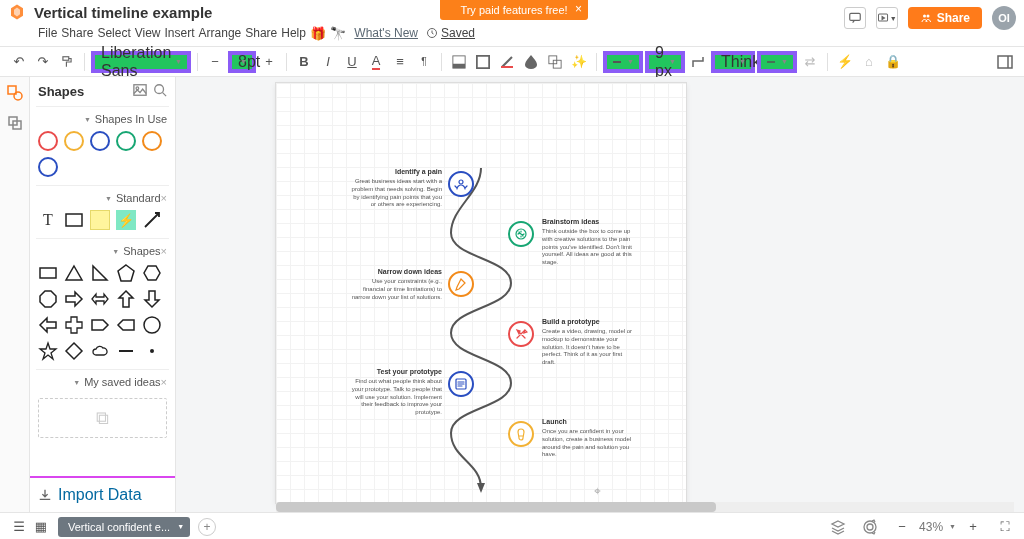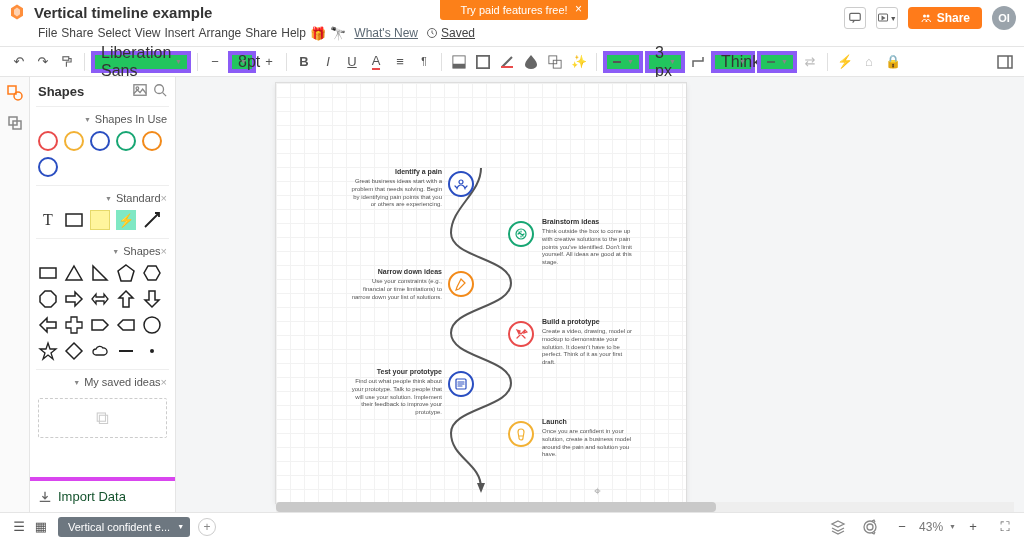--- a/index.html
+++ b/index.html
@@ -42,21 +42,21 @@
   .section-title::before { content: "▼"; font-size: 7px; margin-right: 4px; color: #888; }
   .section-title .x { color: #aaa; font-size: 11px; }
   .shape-grid { display: flex; flex-wrap: wrap; gap: 6px; padding: 2px 8px 8px; }
   .circle-swatch { width: 20px; height: 20px; border-radius: 50%; border: 2px solid; background: #fff; }
   .shape-cell { width: 20px; height: 20px; display: inline-flex; align-items: center; justify-content: center; }
   .shape-cell svg { overflow: visible; }
   .standard-row { display: flex; gap: 6px; padding: 2px 8px 8px; align-items: center; }
   .sticky { width: 20px; height: 20px; background: #fff59d; border: 1px solid #e6d96a; }
   .flash { width: 20px; height: 20px; background: #7fe8c4; display: flex; align-items: center; justify-content: center; color: #333; font-size: 13px; }
   .hr { height: 1px; background: #eee; margin: 0 6px; }
-  .import { margin-top: auto; border-top: 4px solid #d946ef; padding: 8px; font-size: 13px; display: flex; align-items: center; gap: 6px; color: #14532d; cursor: pointer; }
+  .import { margin-top: auto; border-top: 2px solid #d946ef; padding: 8px; font-size: 16px; display: flex; align-items: center; gap: 6px; color: #0369a1; cursor: pointer; }
   .placeholder { margin: 6px 8px; height: 40px; border: 1px dashed #ccc; border-radius: 2px; display:flex; align-items:center; justify-content:center; color:#ccc; font-size:18px; }
   
   .canvas-wrap { flex: 1; background: #f4f5f6; position: relative; overflow: hidden; }
   .page { position: absolute; left: 100px; top: 6px; width: 410px; height: 420px; background: #fff; box-shadow: 0 0 0 1px #ddd, 0 2px 6px rgba(0,0,0,0.1); background-image: linear-gradient(#f2f2f2 1px, transparent 1px), linear-gradient(90deg, #f2f2f2 1px, transparent 1px); background-size: 14px 14px; }
   .timeline { position: absolute; left: 180px; top: 100px; width: 50px; height: 330px; }
   .tl-node { position: absolute; width: 26px; height: 26px; border-radius: 50%; border: 2px solid; background: #fff; display: flex; align-items: center; justify-content: center; }
   .tl-node svg { width: 14px; height: 14px; }
   .tl-text { position: absolute; width: 92px; font-size: 6px; line-height: 1.3; color: #555; }
   .tl-text .h { font-size: 7px; font-weight: 700; color: #333; margin-bottom: 2px; display: block; }
   .tl-text.left { text-align: right; }
@@ -195,21 +195,21 @@
         <rect x="6" y="6" width="9" height="9"></rect>
       </svg>
     </span>
   <span class="tbtn">✨</span>
   <span class="tsep"></span>
   <span class="sel" style="width:40px">
       <svg width="24" height="2">
         <line x1="0" y1="1" x2="24" y2="1" stroke="#555" stroke-width="2"></line>
       </svg>
     </span>
-  <span class="sel" style="width:40px;padding-right:14px;">3 px</span>
+  <span class="sel" style="width:40px;padding-right:14px;">9 px</span>
   <span class="tbtn">
       <svg width="14" height="14" fill="none" stroke="#666" stroke-width="1.5">
         <path d="M2 12 L2 6 L12 6 L12 2"></path>
       </svg>
     </span>
   <span class="sel" style="width:44px">Think</span>
   <span class="sel" style="width:40px">
       <svg width="22" height="8">
         <line x1="0" y1="4" x2="16" y2="4" stroke="#555" stroke-width="1.5"></line>
         <path d="M16 1 L22 4 L16 7 Z" fill="#555"></path>

